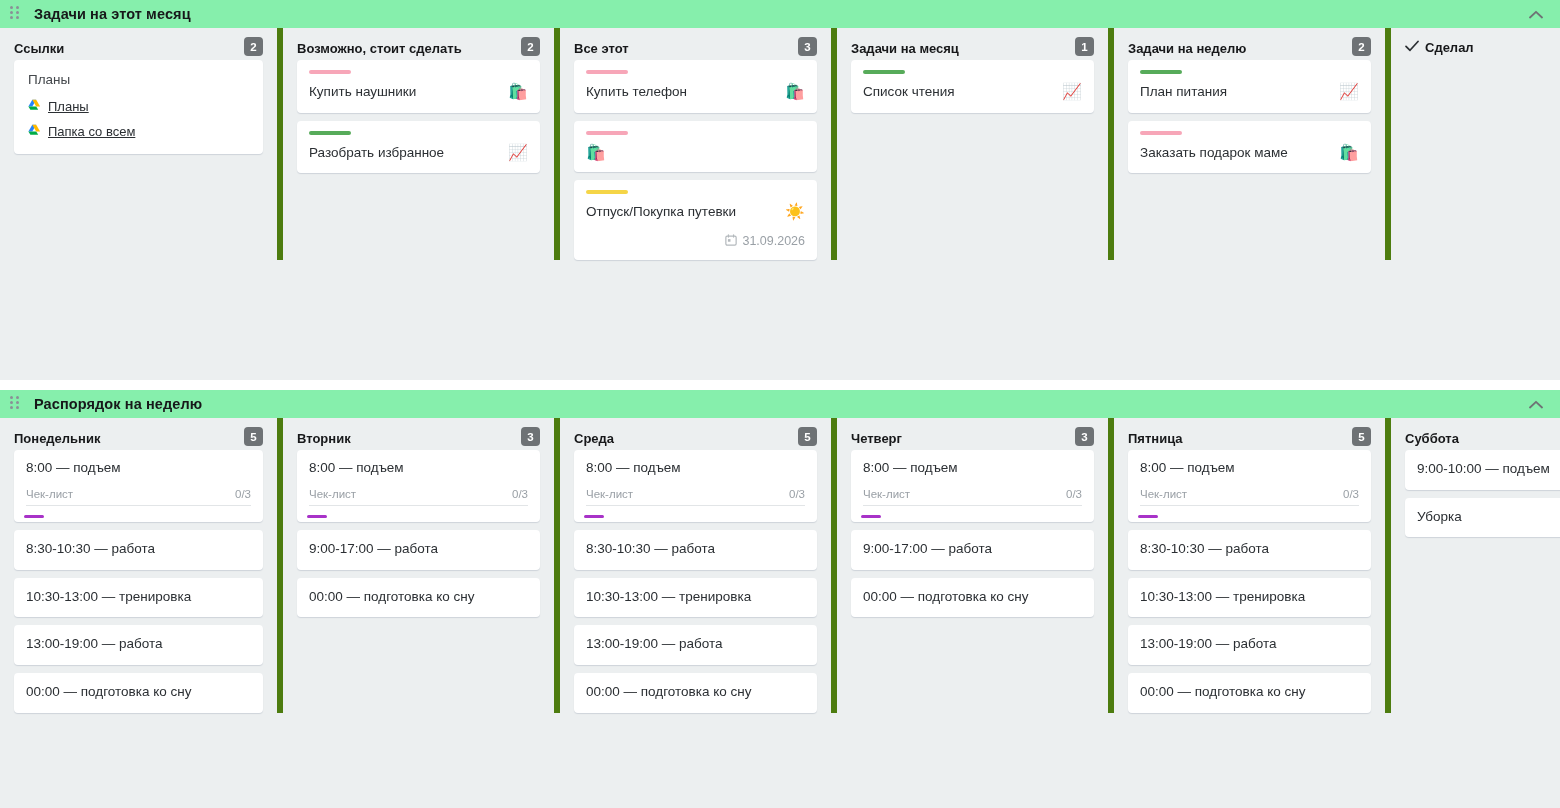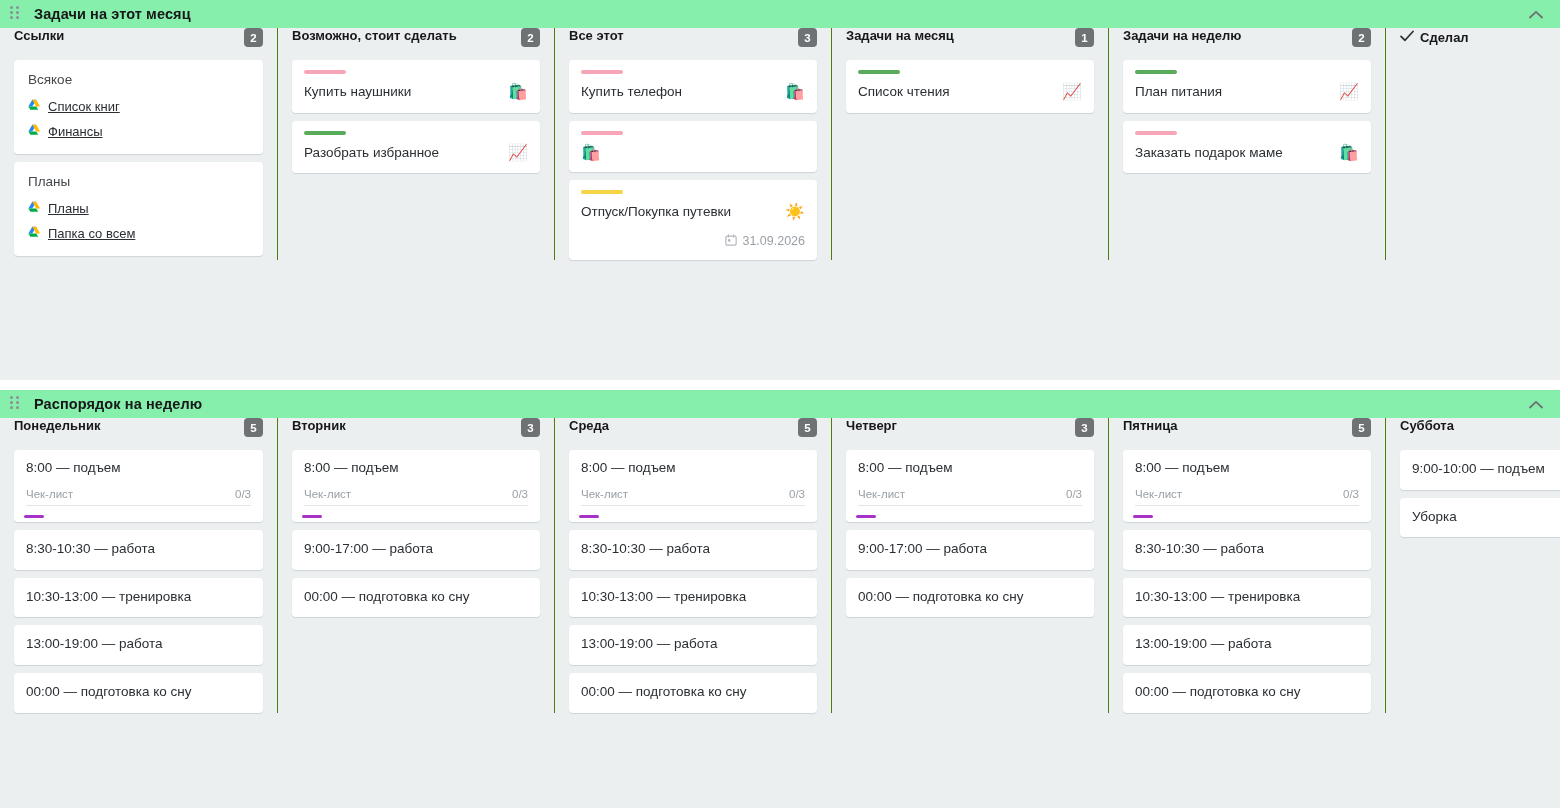--- a/index.html
+++ b/index.html
@@ -23,25 +23,25 @@
   .board-title { font-size: 14.5px; font-weight: bold; color: #17181a; letter-spacing: .1px; }
   .collapse-btn {
     position: absolute; right: 14px; top: 50%; transform: translateY(-50%);
     width: 20px; height: 20px; display: flex; align-items: center; justify-content: center; cursor: pointer;
   }
   .collapse-btn svg { display: block; }
 
   .columns { display: flex; align-items: stretch; }
   .column {
     width: 277px; flex: 0 0 277px; padding: 0 14px;
-    border-left: 1px solid #4d7c0f; position: relative;
+    border-left: 6px solid #4d7c0f; position: relative;
   }
   .column:first-child { border-left: none; }
   .col-head {
-    height: 30px; display: flex; align-items: flex-start; justify-content: space-between;
+    height: 30px; display: flex; align-items: flex-end; justify-content: space-between;
     padding-bottom: 2px;
   }
   .col-title-wrap { display: flex; align-items: center; gap: 6px; min-width: 0; }
   .col-title { font-size: 13px; font-weight: bold; color: #17181a; white-space: nowrap; }
   .check-icon { display: block; }
   .count-badge {
     min-width: 19px; height: 19px; border-radius: 4px; background: #6e7275;
     color: #fff; font-size: 11.5px; font-weight: bold; display: flex;
     align-items: center; justify-content: center; padding: 0 4px;
   }
@@ -98,39 +98,20 @@
       </div>
       <div class="columns">
         <div class="column">
           <div class="col-head">
             <div class="col-title-wrap">
               <span class="col-title">Ссылки</span>
             </div>
             <span class="count-badge">2</span>
           </div>
           <div class="cards">
-            <div class="card link-card">
-              <div class="link-card-title">Всякое</div>
-              <div class="link-row">
-                <span><svg width="13" height="12" viewBox="0 0 13 12">
-                    <path d="M4.3 0.7L0.4 7.4h3.9L8.2 0.7z" fill="#2684fc"></path>
-                    <path d="M8.2 0.7H4.3l3.9 6.7h3.9z" fill="#ffba00"></path>
-                    <path d="M0.4 7.4l2 3.4h7.8l-2-3.4z" fill="#00ac47"></path>
-                  </svg></span>
-                <a>Список книг</a>
-              </div>
-              <div class="link-row">
-                <span><svg width="13" height="12" viewBox="0 0 13 12">
-                    <path d="M4.3 0.7L0.4 7.4h3.9L8.2 0.7z" fill="#2684fc"></path>
-                    <path d="M8.2 0.7H4.3l3.9 6.7h3.9z" fill="#ffba00"></path>
-                    <path d="M0.4 7.4l2 3.4h7.8l-2-3.4z" fill="#00ac47"></path>
-                  </svg></span>
-                <a>Финансы</a>
-              </div>
-            </div>
             <div class="card link-card">
               <div class="link-card-title">Планы</div>
               <div class="link-row">
                 <span><svg width="13" height="12" viewBox="0 0 13 12">
                     <path d="M4.3 0.7L0.4 7.4h3.9L8.2 0.7z" fill="#2684fc"></path>
                     <path d="M8.2 0.7H4.3l3.9 6.7h3.9z" fill="#ffba00"></path>
                     <path d="M0.4 7.4l2 3.4h7.8l-2-3.4z" fill="#00ac47"></path>
                   </svg></span>
                 <a>Планы</a>
               </div>

